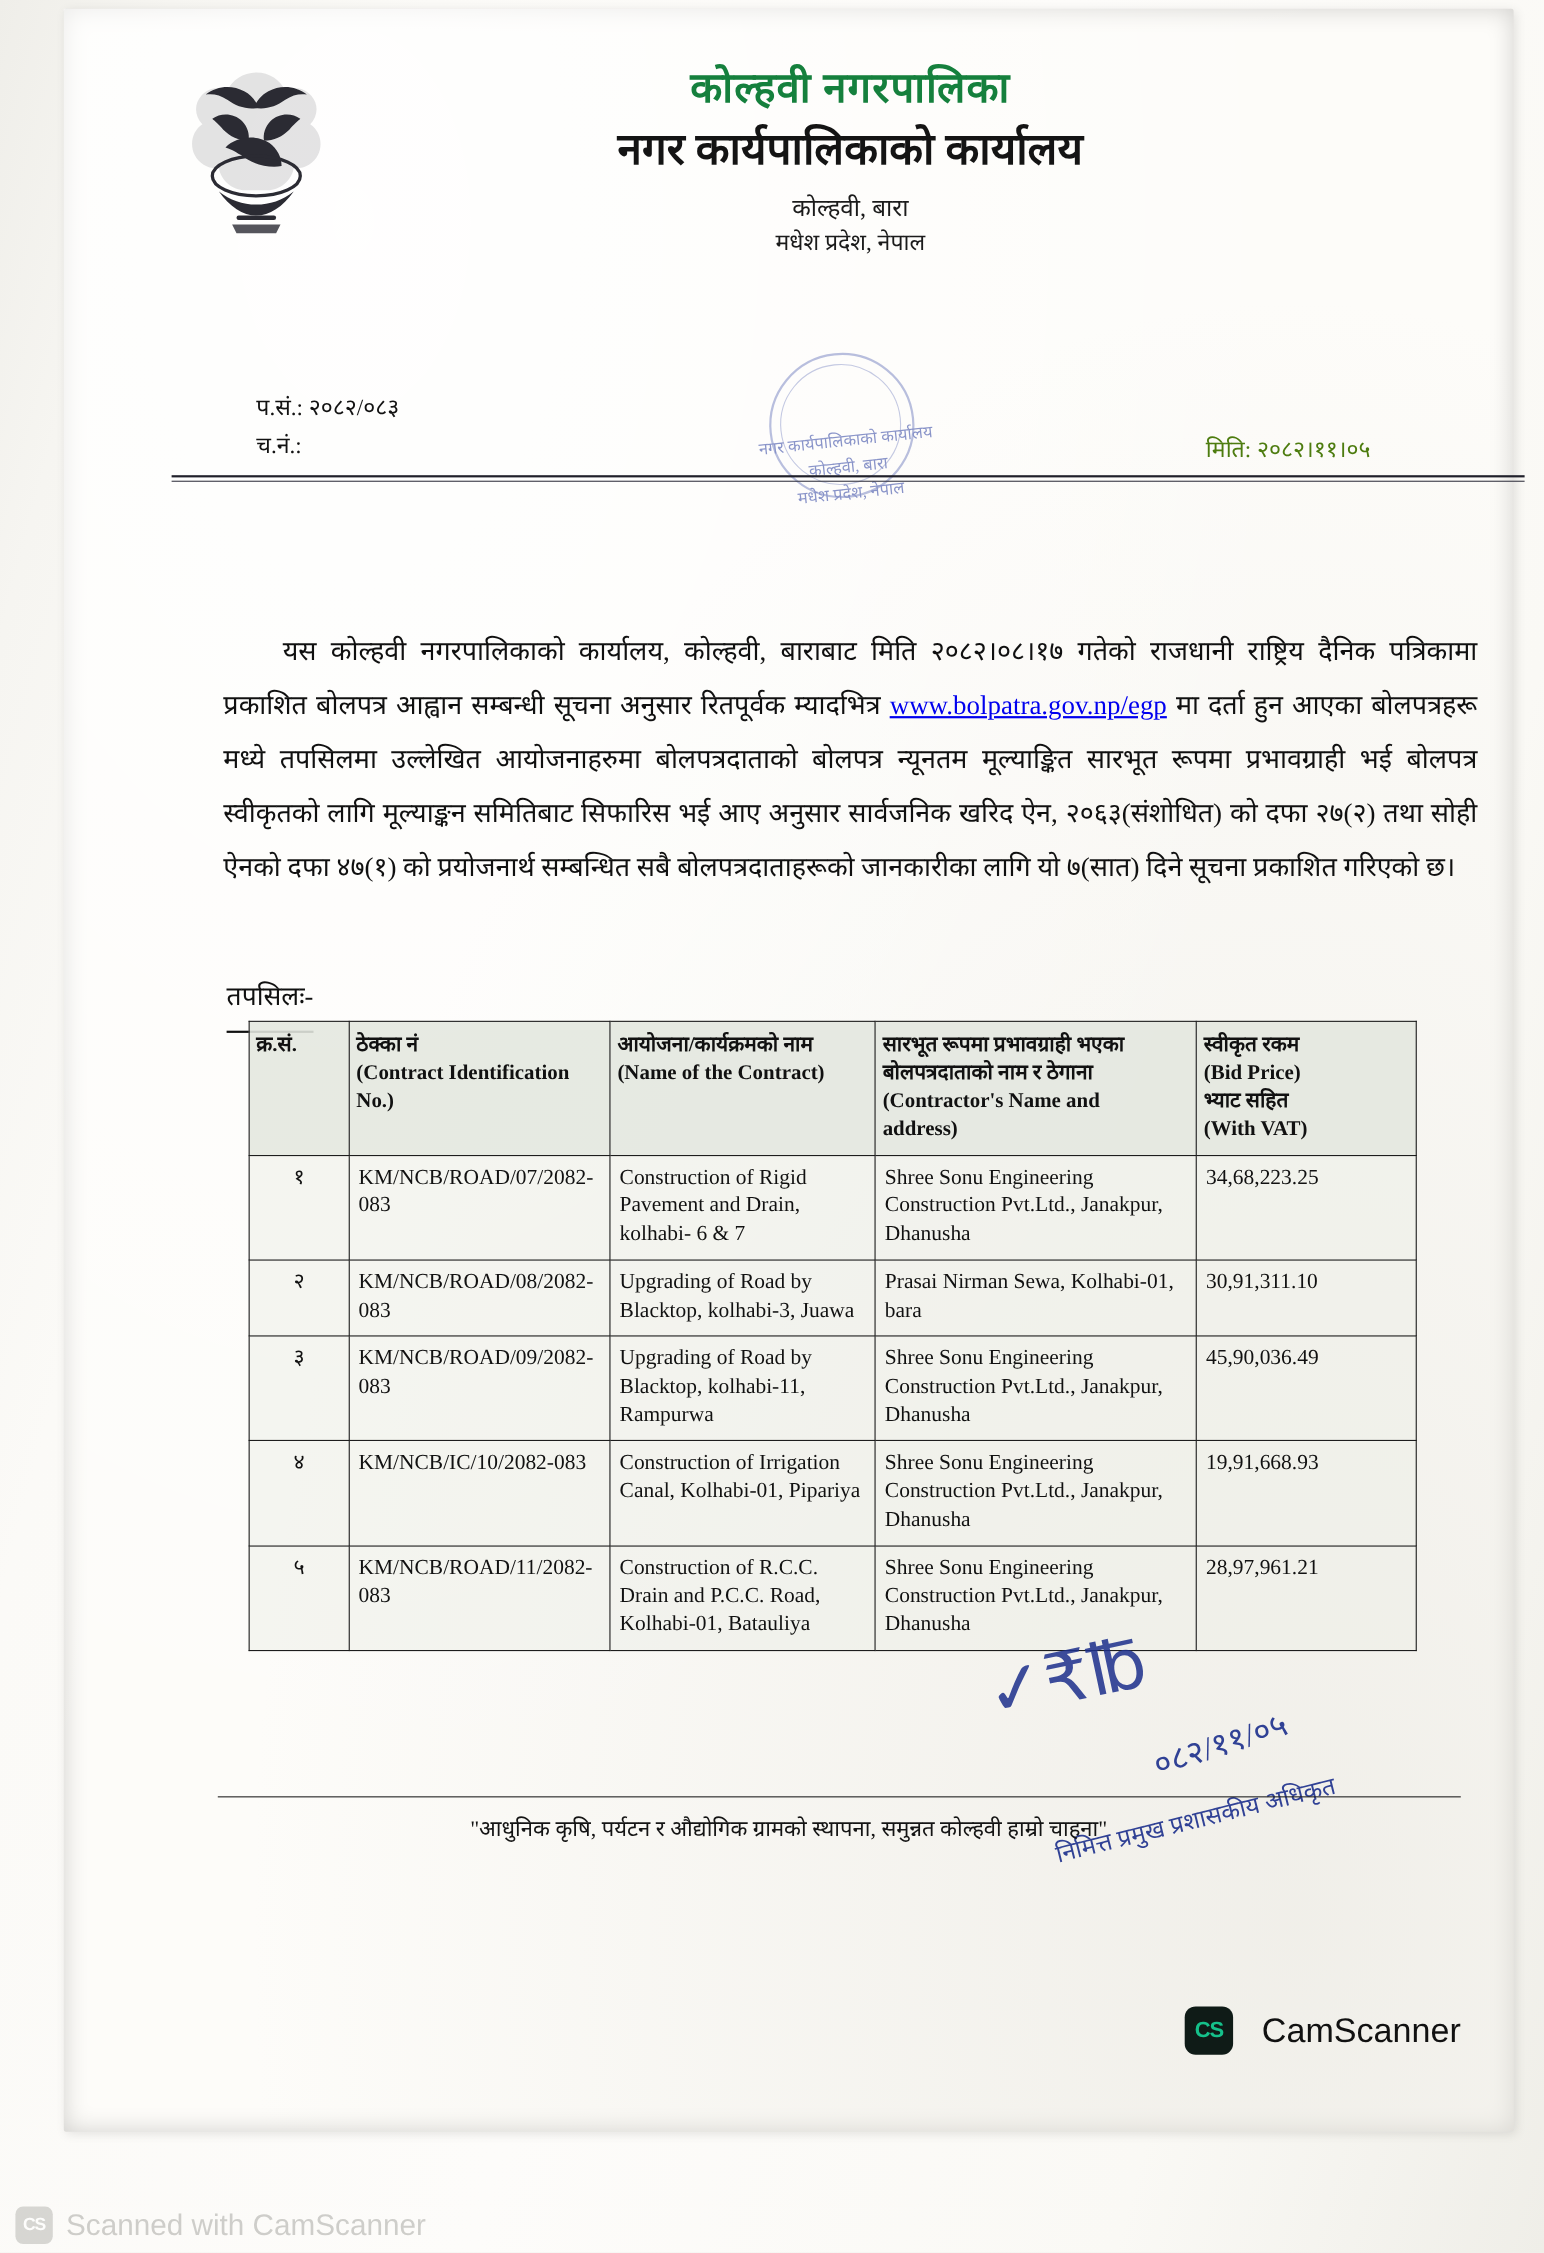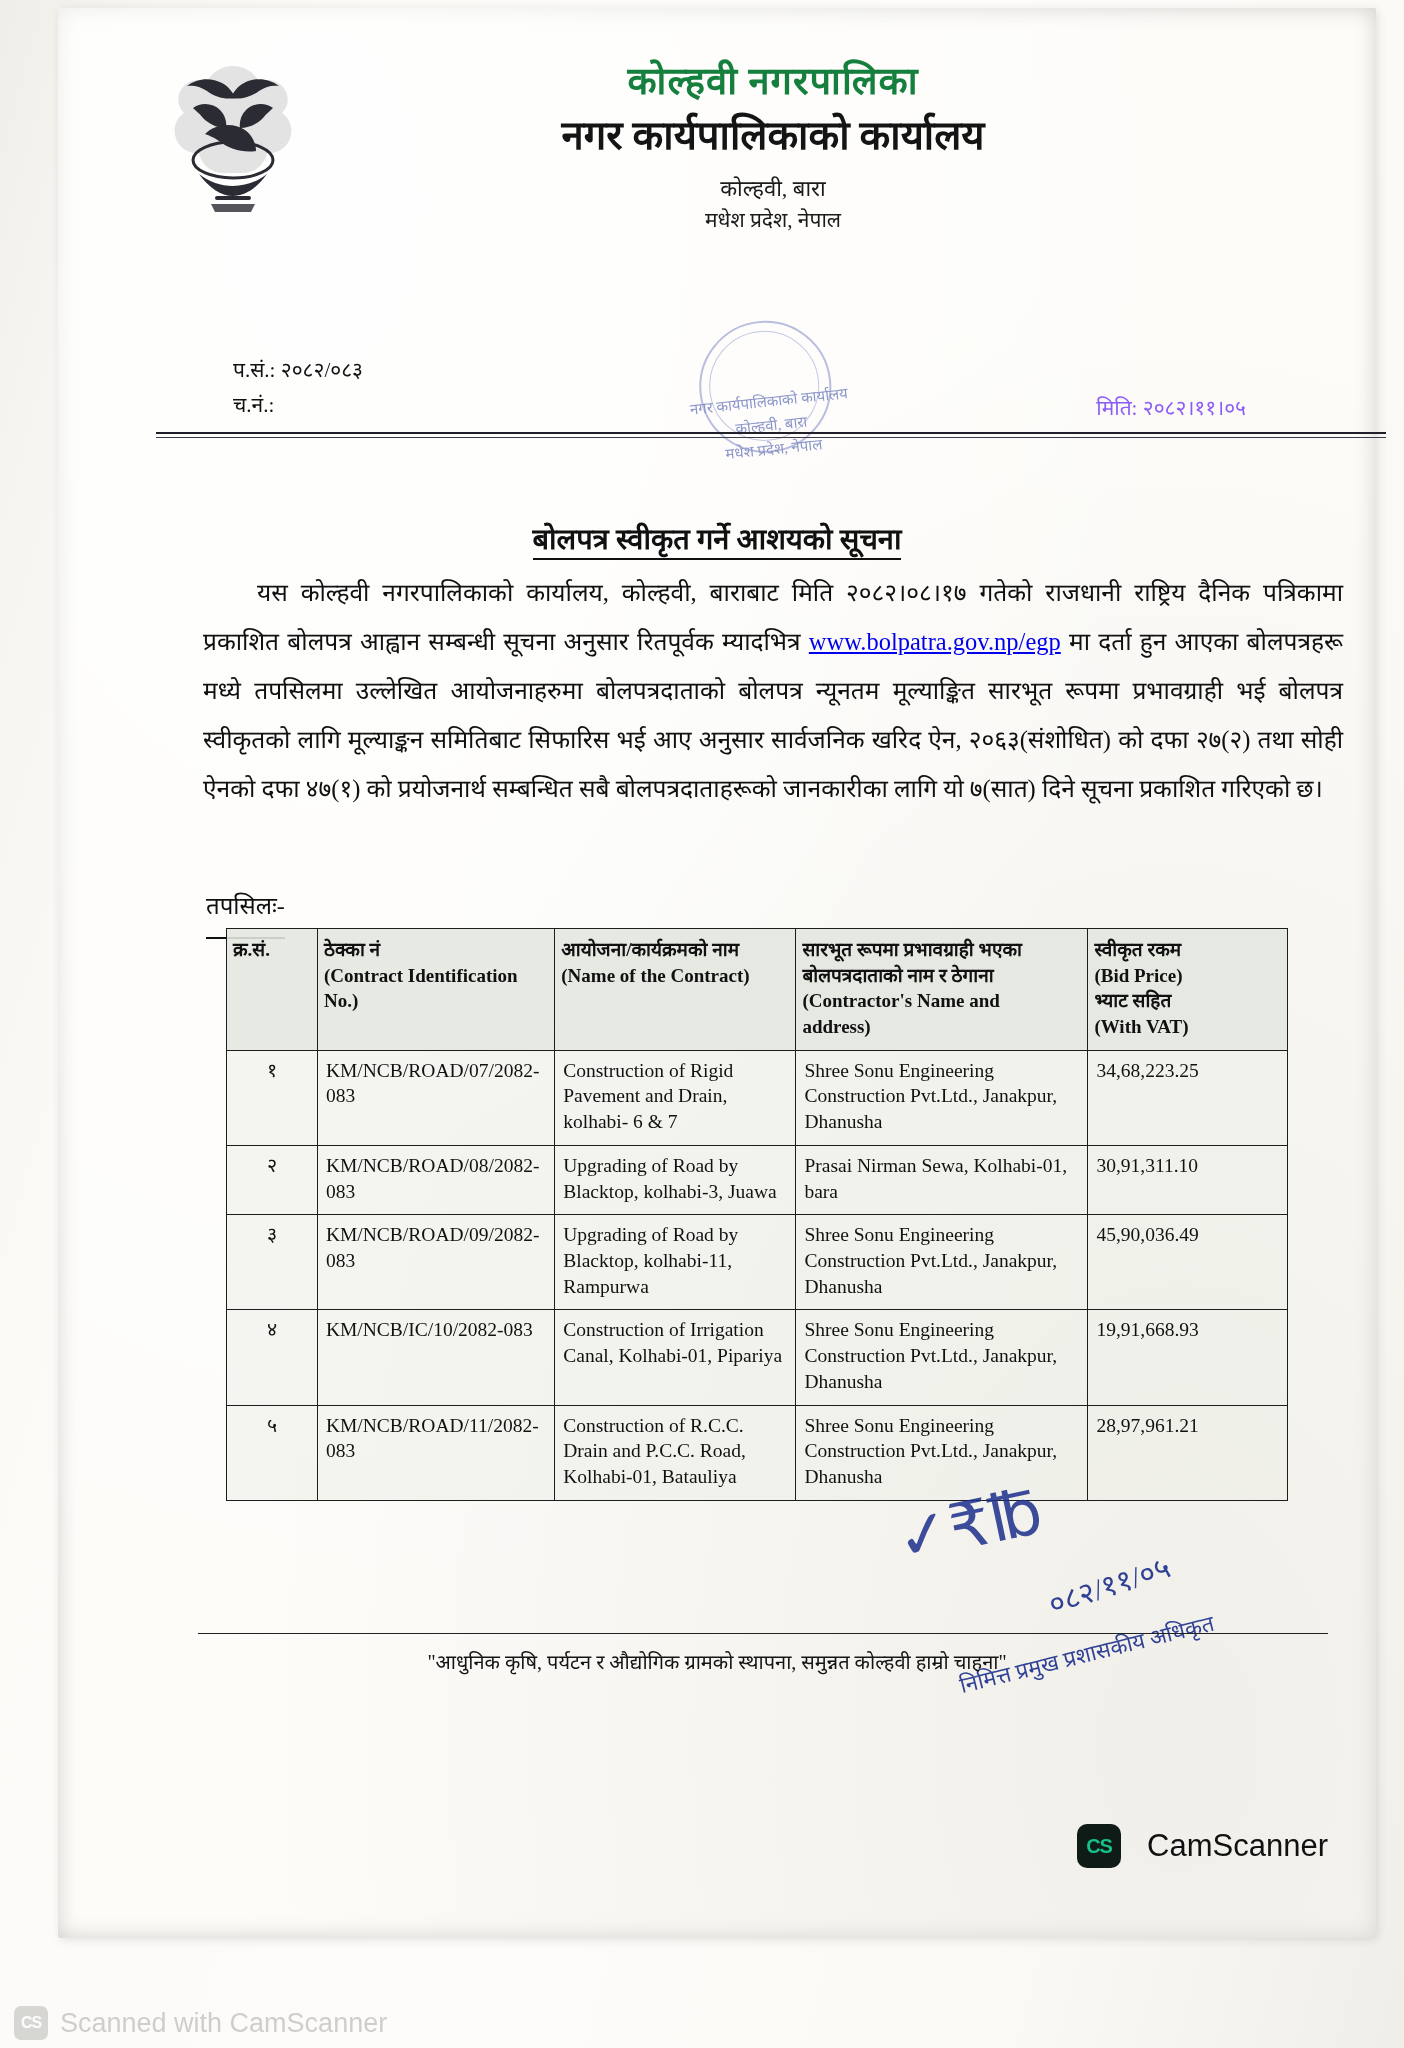--- a/index.html
+++ b/index.html
@@ -78,21 +78,21 @@
     position: absolute;
     left: 175px; top: 345px;
     font-size: 21px;
     line-height: 1.65;
     color: #121212;
   }
   .ref-right {
     position: absolute;
     right: 130px; top: 385px;
     font-size: 21px;
-    color: #8b5cf6;
+    color: #4d7c0f;
   }
   .rule {
     position: absolute;
     left: 98px; top: 424px;
     width: 1230px;
     border-top: 2px solid #20202a;
     border-bottom: 1px solid #3a3a46;
     height: 3px;
   }
   .stamp {
@@ -320,23 +320,20 @@
     </div>
 
     <div class="ref-left">
       <div>प.सं.: २०८२/०८३</div>
       <div>च.नं.:</div>
     </div>
     <div class="ref-right">मिति: २०८२।११।०५</div>
 
     <div class="rule"></div>
 
-    <div class="doc-title">
-      <span>बोलपत्र स्वीकृत गर्ने आशयको सूचना</span>
-    </div>
 
     <div class="body-text">
       <span class="indent"></span><span>यस कोल्हवी नगरपालिकाको कार्यालय, कोल्हवी, बाराबाट मिति २०८२।०८।१७ गतेको राजधानी राष्ट्रिय दैनिक पत्रिकामा प्रकाशित बोलपत्र आह्वान सम्बन्धी सूचना अनुसार रितपूर्वक म्यादभित्र </span><a class="url" href="#">www.bolpatra.gov.np/egp</a><span> मा दर्ता हुन आएका बोलपत्रहरू मध्ये तपसिलमा उल्लेखित आयोजनाहरुमा बोलपत्रदाताको बोलपत्र न्यूनतम मूल्याङ्कित सारभूत रूपमा प्रभावग्राही भई बोलपत्र स्वीकृतको लागि मूल्याङ्कन समितिबाट सिफारिस भई आए अनुसार सार्वजनिक खरिद ऐन, २०६३(संशोधित) को दफा २७(२) तथा सोही ऐनको दफा ४७(१) को प्रयोजनार्थ सम्बन्धित सबै बोलपत्रदाताहरूको जानकारीका लागि यो ७(सात) दिने सूचना प्रकाशित गरिएको छ।</span>
     </div>
 
     <div class="tapsil">तपसिलः-</div>
 
     <table class="bid">
       <thead>
         <tr>

